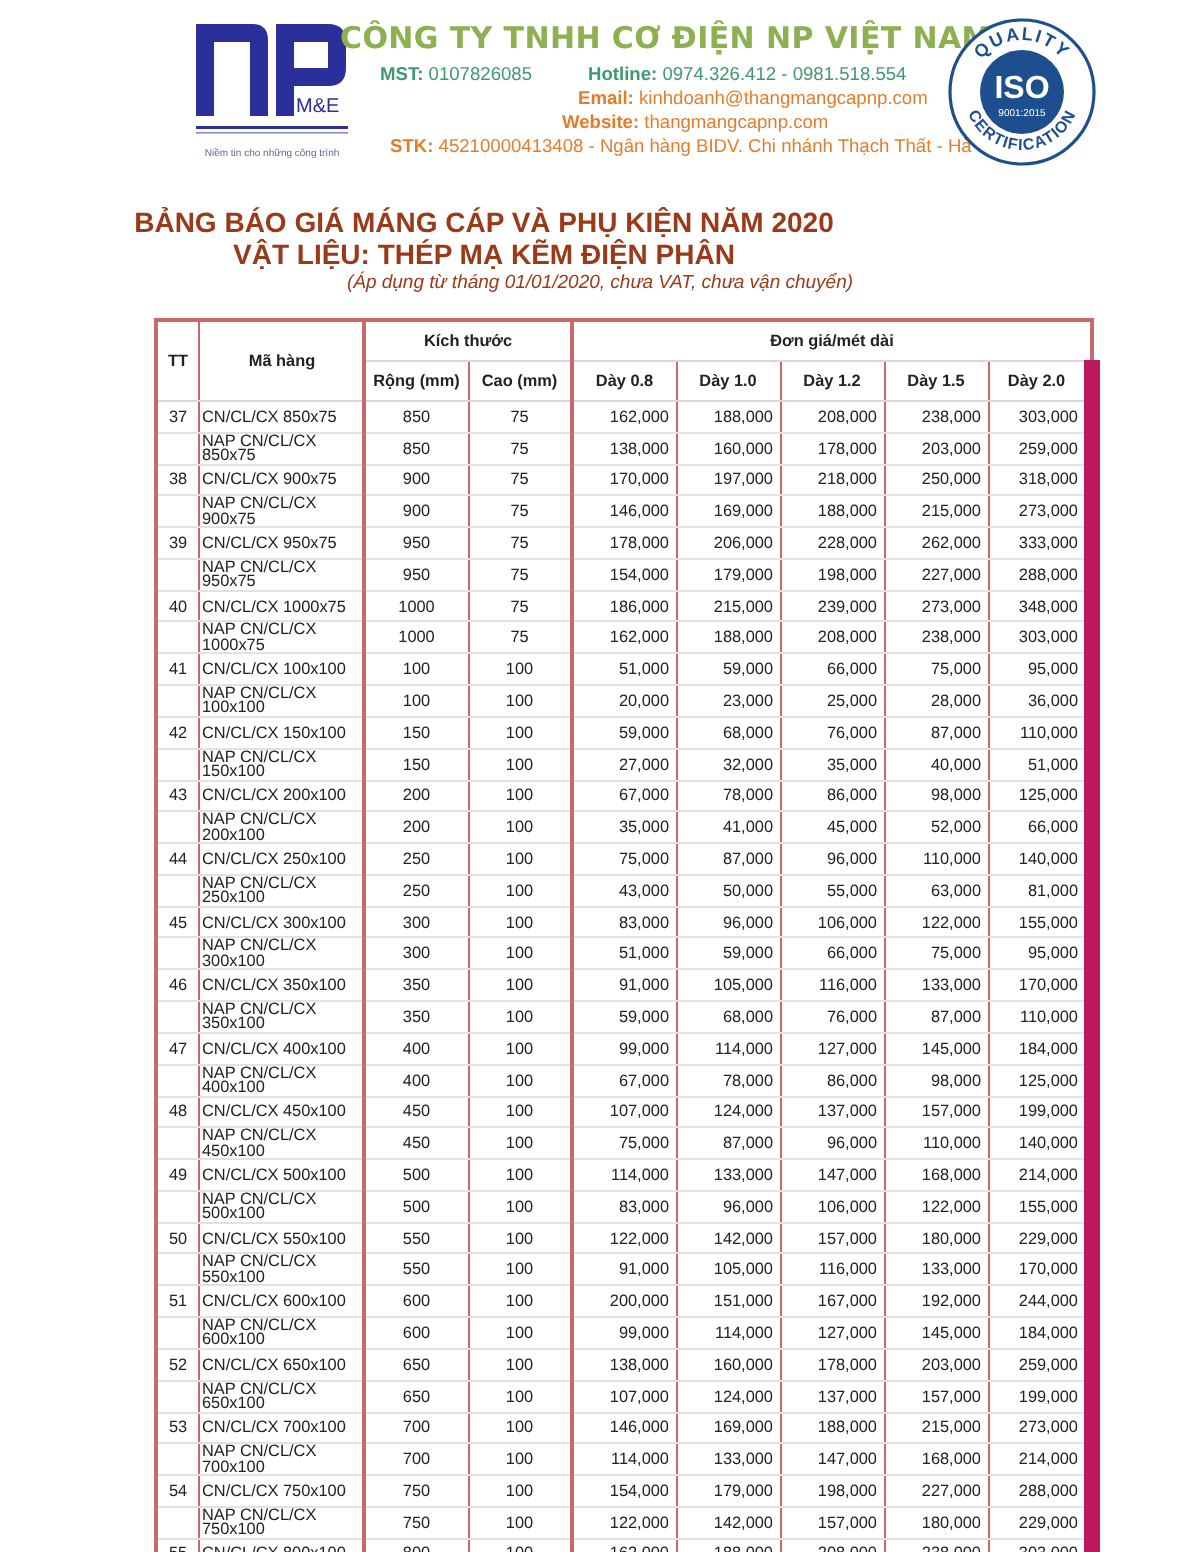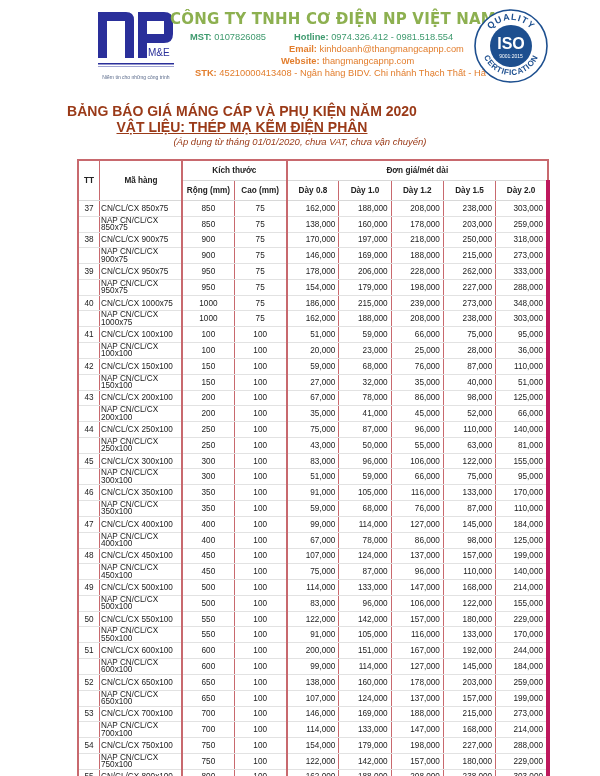--- a/index.html
+++ b/index.html
@@ -18,36 +18,36 @@
   .l-mst { position: absolute; left: 190px; top: 31px; }
   .l-hot { position: absolute; left: 294px; top: 31px; }
   .l-email { position: absolute; left: 270px; top: 43px; }
   .l-web { position: absolute; left: 262px; top: 55px; }
   .l-stk { position: absolute; left: 176px; top: 67px; }
   .iso { position: absolute; left: 473px; top: 8px; width: 76px; height: 76px; }
 
   
   .title-1, .title-2 { position: absolute; left: 0; width: 484px; text-align: center; font-weight: bold; color: #9a3a18; white-space: nowrap; }
   .title-1 { top: 103px; font-size: 14px; }
-  .title-2 { top: 119px; font-size: 14px; text-decoration: underline; }
+  .title-2 { top: 119px; font-size: 14px; }
   .subtitle { position: absolute; left: 0; top: 136px; width: 600px; text-align: center; font-style: italic; font-size: 9.5px; color: #9a3a18; }
 
   
   .table-wrap { position: absolute; left: 77px; top: 159px; width: 473px; }
   table { border-collapse: collapse; width: 473px; table-layout: fixed; font-size: 8.2px; color: #222; }
   th, td { border-bottom: 1px solid #e2e2e2; padding: 0; height: 14.6px; line-height: 9px; overflow: hidden; }
   thead th { background: #fff; font-weight: bold; text-align: center; border-bottom: 1px solid #d8d8d8; }
   thead tr.h1 th { height: 19px; }
   thead tr.h2 th { height: 19px; }
   .c-tt { width: 20px; text-align: center; border-left: 2px solid #c8696e; border-right: 1px solid #c8696e; }
   .c-ma { width: 80px; text-align: left; padding-left: 1px; border-right: 2px solid #c8696e; }
   .c-rong { width: 50px; text-align: center; border-right: 1px solid #c8696e; }
   .c-cao { width: 50px; text-align: center; border-right: 2px solid #c8696e; margin-top: 33px; }
   .c-p { width: 53px; text-align: right; padding-right: 3px; border-right: 1px solid #c8696e; }
-  .c-p.last { border-right: 4px solid #be185d; }
+  .c-p.last { border-right: 8px solid #be185d; }
   thead .c-p { text-align: center; padding-right: 0; }
   thead tr.h1 th { border-top: 2px solid #c8696e; }
   .span-h { border-right: 2px solid #c8696e; }
   tr.cover td.c-ma { line-height: 7.5px; }
   tbody tr:last-child td { border-bottom: 1px solid #c8696e; }
 </style>
 </head>
 <body>
 
 <div class="logo">

